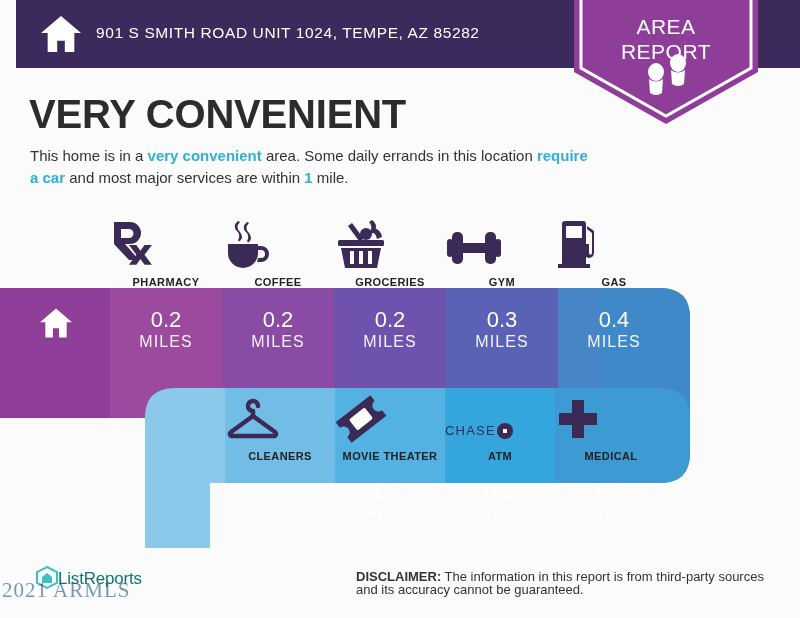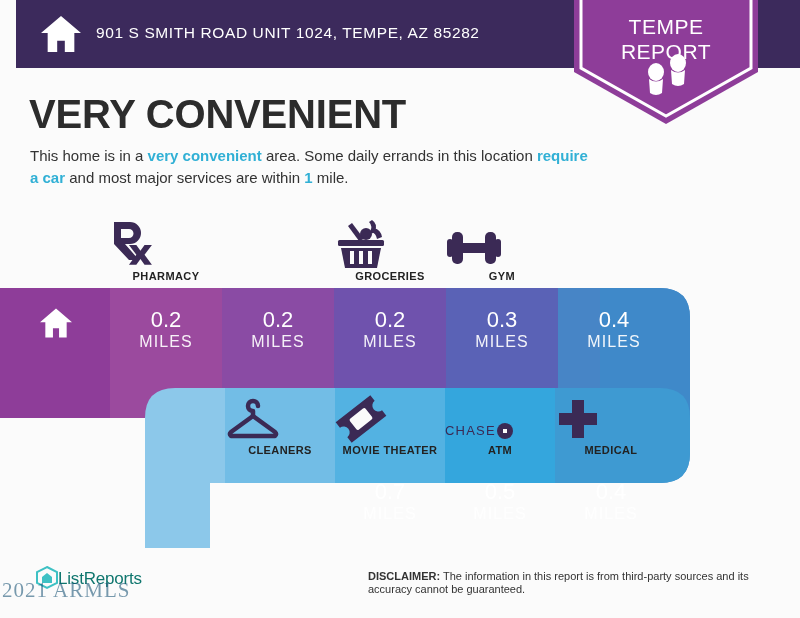--- a/index.html
+++ b/index.html
@@ -47,21 +47,21 @@
   }
   .hl{color:#31b0d5;font-weight:bold;}
 
   
   #ribbon{position:absolute;left:0;top:288px;width:800px;height:260px;}
 
   
   .icon-cell{position:absolute;text-align:center;}
   .icon-glyph{height:52px;display:flex;align-items:flex-end;justify-content:flex-start;}
   .icon-label{
-    margin-top:0;font-size:11px;font-weight:bold;color:#222222;letter-spacing:.4px;
+    margin-top:6px;font-size:11px;font-weight:bold;color:#222222;letter-spacing:.4px;
     white-space:nowrap;
   }
 
   
   .dist{position:absolute;text-align:center;color:#ffffff;}
   .dist-val{font-size:22px;line-height:24px;font-weight:400;}
   .dist-unit{font-size:16px;letter-spacing:1.1px;opacity:.92;margin-top:1px;}
 
   
   #lr-logo{position:absolute;left:33px;top:565px;width:145px;height:26px;}
@@ -69,21 +69,21 @@
     position:absolute;left:58px;top:569px;
     font-size:17px;color:#0f766e;letter-spacing:-.2px;
   }
   #watermark{
     position:absolute;left:2px;top:578px;
     font-size:21px;color:#0c4a6e;opacity:.55;letter-spacing:1px;
     font-family:"Liberation Serif", serif;
   }
   #disclaimer{
     position:absolute;left:356px;top:570px;width:420px;
-    font-size:11px;line-height:13px;color:#333333;margin-left:12px;
+    font-size:13px;line-height:13px;color:#333333;
   }
   #disclaimer b{font-weight:bold;}
 </style>
 </head>
 <body>
 
 <div id="page">
 
   <div id="header">
     <svg id="header-house" viewBox="0 0 44 42">
@@ -96,21 +96,21 @@
     <path d="M6 -20 L190 -20 L190 84 L98 136 L6 84 Z" fill="#8e3d99"></path>
     <path d="M13 -20 L183 -20 L183 80 L98 128 L13 80 Z" fill="none" stroke="#ffffff" stroke-width="3"></path>
     <g fill="#ffffff">
       <ellipse cx="88" cy="84" rx="8" ry="9"></ellipse>
       <path d="M81 91 q7 5 14 0 l-1 14 q-6 4 -12 0 Z"></path>
       <ellipse cx="110" cy="75" rx="8" ry="9"></ellipse>
       <path d="M103 82 q7 5 14 0 l-1 14 q-6 4 -12 0 Z"></path>
     </g>
   </svg>
   <div id="badge-text">
-    <div>TEMPE</div>
+    <div>AREA</div>
     <div>REPORT</div>
   </div>
 
   <div id="headline">VERY CONVENIENT</div>
   <div id="subtitle"><span>This home is in a </span><span class="hl">very convenient</span><span> area. Some daily errands in this location </span><span class="hl">require a car</span><span> and most major services are within </span><span class="hl">1</span><span> mile.</span></div>
 
   <svg id="ribbon" viewBox="0 0 800 260">
     <defs>
       <clipPath id="clip-top">
         <path d="M0 0 L660 0 Q690 0 690 30 L690 100 Q690 130 660 130 L0 130 Z"></path>
@@ -158,20 +158,33 @@
       <svg width="44" height="50" viewBox="0 0 44 50">
         <g fill="#3b2a55">
           <path d="M4 2 h16 a11 11 0 0 1 0 22 h-5 l14 16 h-10 L4 24 Z M11 9 v9 h8 a4.5 4.5 0 0 0 0 -9 Z"></path>
           <path d="M22 24 h9 l5 7 l5 -7 h9 l-9 12 l9 12 h-9 l-5 -7 l-5 7 h-9 l9 -12 Z" transform="translate(-4,2) scale(0.82) translate(6,4)"></path>
         </g>
       </svg>
     </div>
     <div class="icon-label">PHARMACY</div>
   </div>
 
+  <div class="icon-cell" style="left:222px;top:218px;width:112px;">
+    <div class="icon-glyph">
+      <svg width="48" height="50" viewBox="0 0 48 50">
+        <g fill="#3b2a55">
+          <path d="M18 2 q-5 5 0 10 q4 5 0 9 q-1 1 -2 -1 q3 -5 -1 -9 q-5 -5 1 -10 Z"></path>
+          <path d="M27 3 q-5 5 0 10 q4 5 0 9 q-1 1 -2 -1 q3 -5 -1 -9 q-5 -5 1 -10 Z"></path>
+          <path d="M6 24 h30 v9 a15 15 0 0 1 -30 0 Z"></path>
+          <path d="M36 26 h3 a8 8 0 0 1 0 16 h-4 a19 19 0 0 0 1 -4 h3 a4 4 0 0 0 0 -8 h-3 Z"></path>
+        </g>
+      </svg>
+    </div>
+    <div class="icon-label">COFFEE</div>
+  </div>
 
   <div class="icon-cell" style="left:334px;top:218px;width:112px;">
     <div class="icon-glyph">
       <svg width="54" height="52" viewBox="0 0 54 52">
         <g fill="#3b2a55">
           <path d="M38 2 q6 4 3 11 q-2 4 -5 1 q3 -6 -1 -10 Z"></path>
           <circle cx="32" cy="16" r="6"></circle>
           <path d="M40 10 q7 2 8 9 l-5 2 q-1 -6 -6 -7 Z"></path>
           <path d="M14 8 l4 -3 l12 16 l-5 2 Z"></path>
           <rect x="4" y="22" width="46" height="6" rx="1.5"></rect>
@@ -193,20 +206,32 @@
           <rect x="6" y="6" width="11" height="32" rx="5"></rect>
           <rect x="39" y="6" width="11" height="32" rx="5"></rect>
           <rect x="49" y="13" width="6" height="18" rx="3"></rect>
           <rect x="15" y="17" width="26" height="10"></rect>
         </g>
       </svg>
     </div>
     <div class="icon-label">GYM</div>
   </div>
 
+  <div class="icon-cell" style="left:558px;top:218px;width:112px;">
+    <div class="icon-glyph">
+      <svg width="44" height="50" viewBox="0 0 44 50">
+        <g fill="#3b2a55">
+          <path d="M4 4 a3 3 0 0 1 3 -3 h18 a3 3 0 0 1 3 3 v40 h4 v4 H0 v-4 h4 Z"></path>
+          <rect x="8" y="6" width="16" height="12" fill="#fbfbfb"></rect>
+          <path d="M29 6 l7 5 v22 a5 5 0 0 1 -10 0 v-9 h5 v9 a1.5 1.5 0 0 0 3 0 V13 l-5 -4 Z"></path>
+        </g>
+      </svg>
+    </div>
+    <div class="icon-label">GAS</div>
+  </div>
 
   <div class="dist" style="left:110px;top:308px;width:112px;">
     <div class="dist-val">0.2</div>
     <div class="dist-unit">MILES</div>
   </div>
   <div class="dist" style="left:222px;top:308px;width:112px;">
     <div class="dist-val">0.2</div>
     <div class="dist-unit">MILES</div>
   </div>
   <div class="dist" style="left:334px;top:308px;width:112px;">

